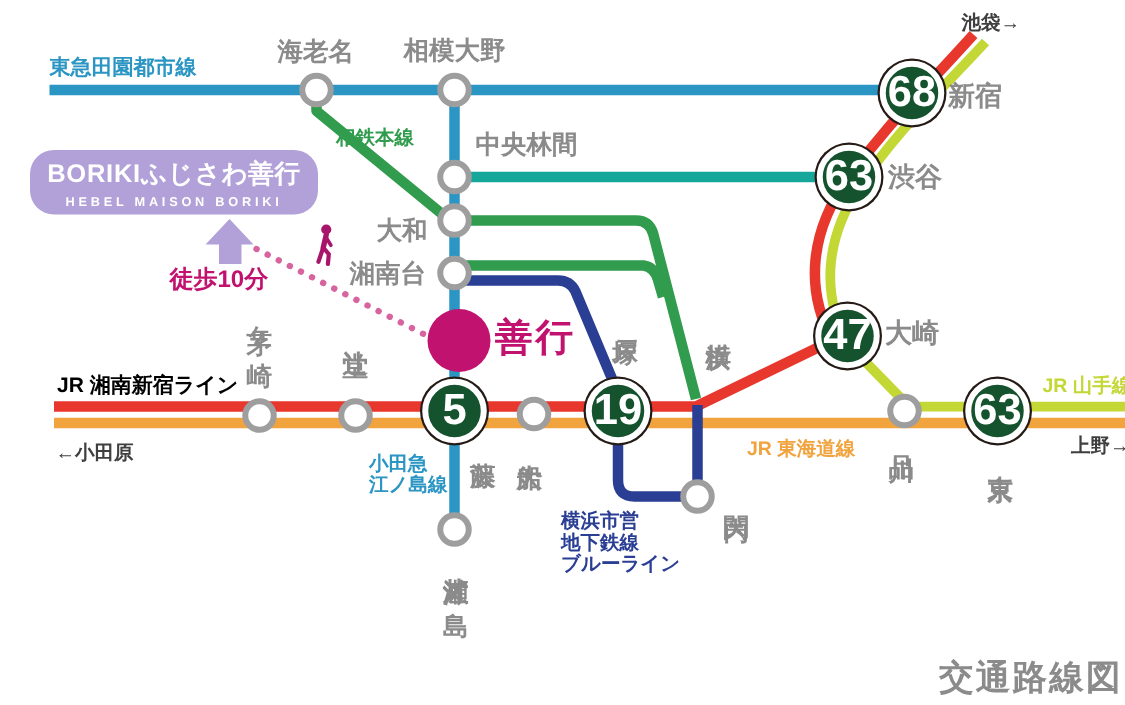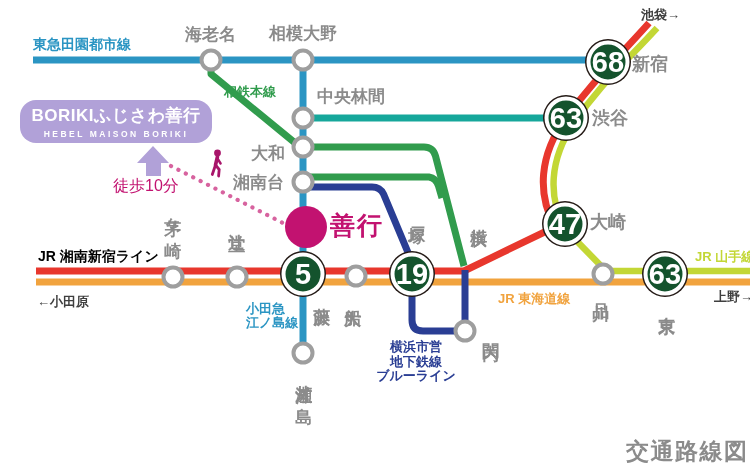--- a/index.html
+++ b/index.html
@@ -23,21 +23,21 @@
   .dir{position:absolute;z-index:3;color:#3f3f3f;font-weight:bold;font-size:13px;white-space:pre;}
   .big{font-size:18px;}
   #zengyo-label{font-size:25px;letter-spacing:2px;}
   #map-title{position:absolute;z-index:3;font-size:23px;font-weight:600;color:#8b8b8b;
        letter-spacing:1.5px;}
   #property-box{position:absolute;z-index:3;left:20px;top:100px;width:192px;height:43px;
        border-radius:9px;display:flex;flex-direction:column;align-items:center;
        justify-content:center;color:#fff;}
   #property-name{font-size:17px;font-weight:bold;letter-spacing:0.5px;}
   #property-brand{font-size:8.5px;font-weight:bold;letter-spacing:2.5px;margin-top:2px;}
-  #walk-label{position:absolute;z-index:3;left:113px;top:176px;font-size:16px;font-weight:normal;}
+  #walk-label{position:absolute;z-index:3;left:113px;top:176px;font-size:16px;font-weight:bold;}
 </style>
 </head>
 <body>
 
 <div id="map">
 
   <svg id="lines" width="750" height="470" viewBox="0 0 750 470">
 
     <path d="M36 282 H750" fill="none" stroke-width="7" stroke="#f1a33e"></path>
 
@@ -113,21 +113,21 @@
   <div class="lbl v" style="left:591px;top:290px">品川</div>
   <div class="lbl v" style="left:657px;top:303px">東京</div>
 
   <div class="line-name" style="left: 33px; top: 36px; font-size: 14px; color: rgb(43, 149, 195);">東急田園都市線</div>
   <div class="line-name" style="left: 224px; top: 83px; color: rgb(49, 156, 77);">相鉄本線</div>
   <div class="line-name" style="left: 38px; top: 248px; font-size: 14px; color: #000000;">JR 湘南新宿ライン</div>
   <div class="line-name" style="left: 498px; top: 290px; color: rgb(241, 163, 62);">JR 東海道線</div>
   <div class="line-name" style="left: 695px; top: 248px; color: rgb(195, 215, 53);">JR 山手線</div>
   <div class="line-name" style="left: 246px; top: 302px; width: 48px; text-align: left; line-height: 14px; color: rgb(43, 149, 195);">小田急
 江ノ島線</div>
-  <div class="line-name" style="left: 374px; top: 340px; width: 84px; text-align: center; line-height: 14.5px; color: rgb(42, 62, 148);">横浜市営
+  <div class="line-name" style="left: 374px; top: 340px; width: 84px; text-align: left; line-height: 14.5px; color: rgb(42, 62, 148);">横浜市営
 地下鉄線
 ブルーライン</div>
 
   <div class="dir" style="left:641px;top:6px">池袋→</div>
   <div class="dir" style="left:37px;top:293px">←小田原</div>
   <div class="dir" style="left:714px;top:288px">上野→</div>
 
   <div id="property-box" style="background-color: rgb(177, 161, 216); border-radius: 16px;">
     <div id="property-name">BORIKIふじさわ善行</div>
     <div id="property-brand">HEBEL MAISON BORIKI</div>

